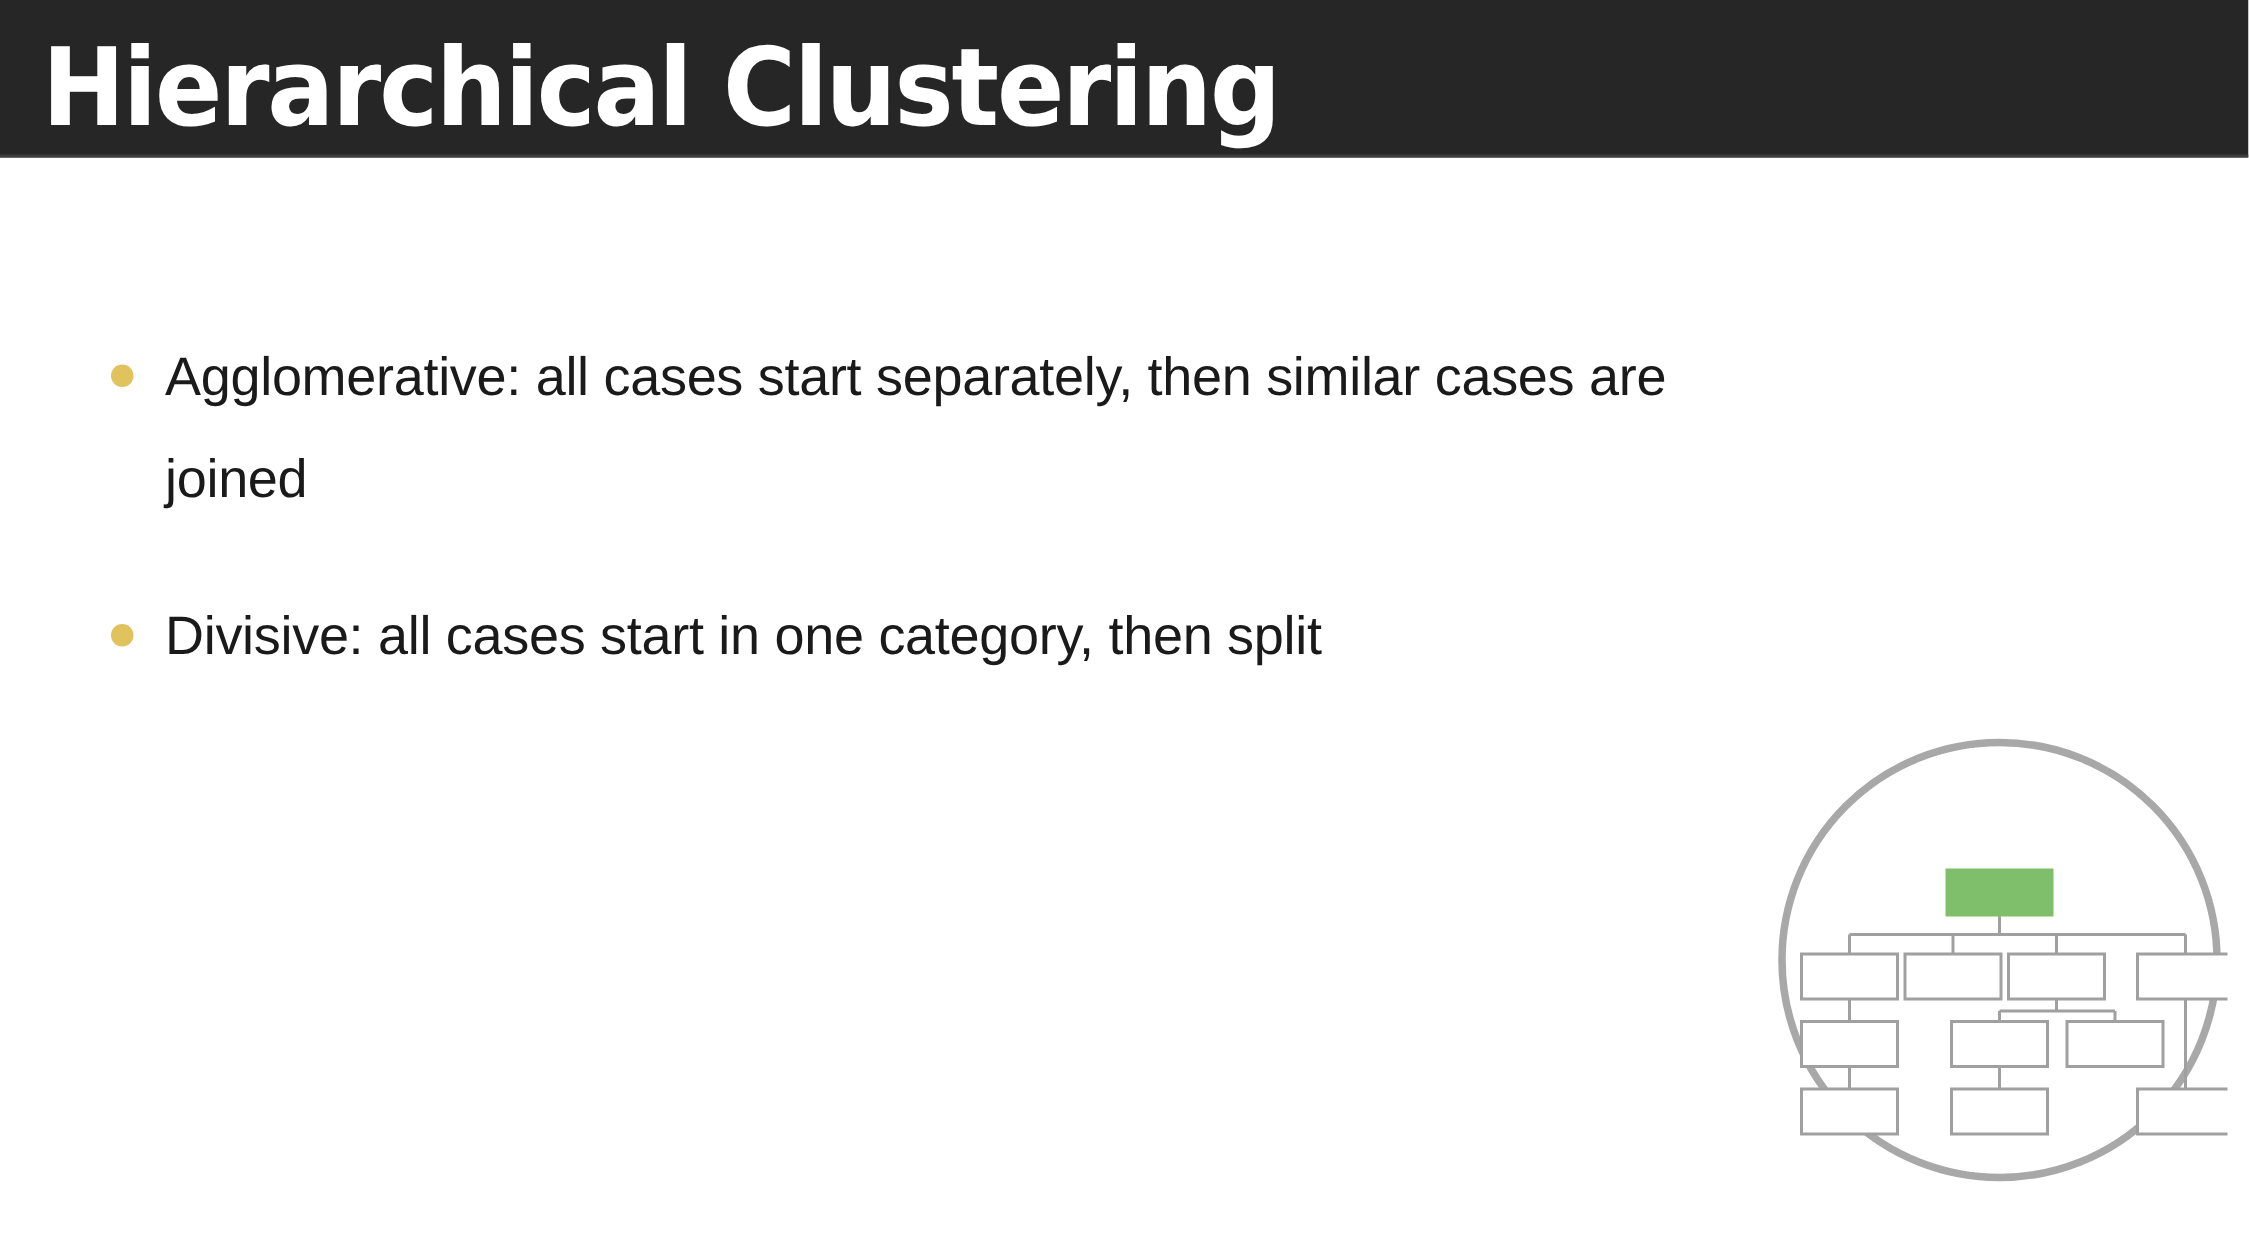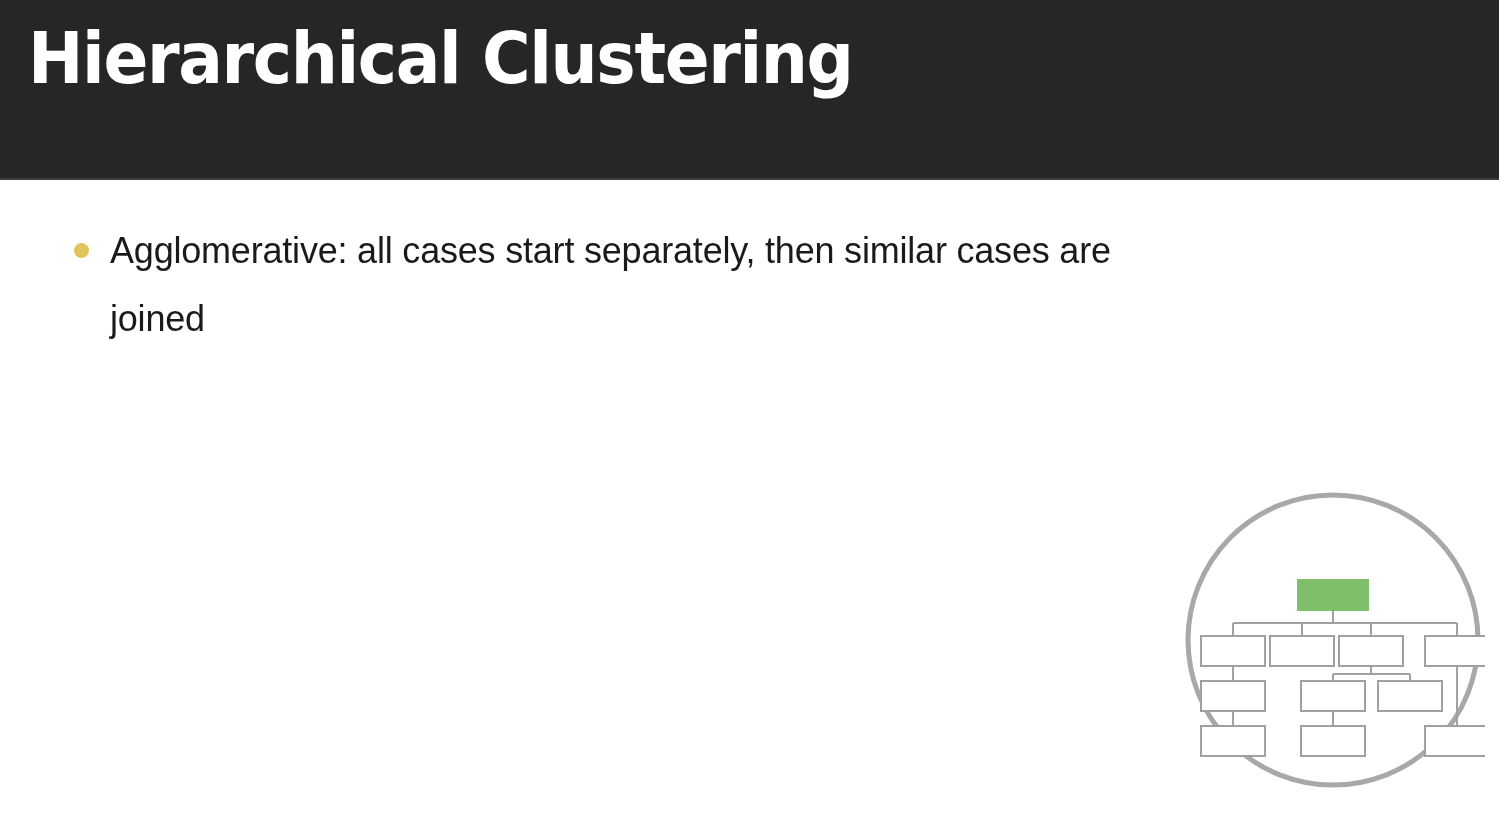--- a/index.html
+++ b/index.html
@@ -12,21 +12,21 @@
   .slide {
     position:relative;
     width:1499px; height:822px;
     background:#ffffff;
   }
 
   
   .header-bar {
     position:absolute;
     left:0; top:0;
-    width:1499px; height:180px;
+    width:1499px; height:105px;
     background:#262626;
     border-bottom:2px solid #3d3d3d;
   }
   .slide-title {
     position:absolute;
     left:28px; top:17px;
     font-family:"DejaVu Sans", sans-serif;
     font-size:72px;
     font-weight:bold;
     color:#ffffff;
@@ -87,20 +87,24 @@
   </div>
 
   <div class="body-area">
     <ul class="bullet-list">
 
       <li class="bullet-item">
         <span class="bullet-dot"></span>
         <span class="bullet-text">Agglomerative: all cases start separately, then similar cases are joined</span>
       </li>
 
+      <li class="bullet-item">
+        <span class="bullet-dot"></span>
+        <span class="bullet-text">Divisive: all cases start in one category, then split</span>
+      </li>
 
 
     </ul>
   </div>
 
   <div class="org-graphic">
     <svg width="300" height="334" viewBox="0 0 300 334" xmlns="http://www.w3.org/2000/svg">
 
       <circle cx="148" cy="152" r="145" fill="none" stroke="#a8a8a8" stroke-width="5"></circle>
 

